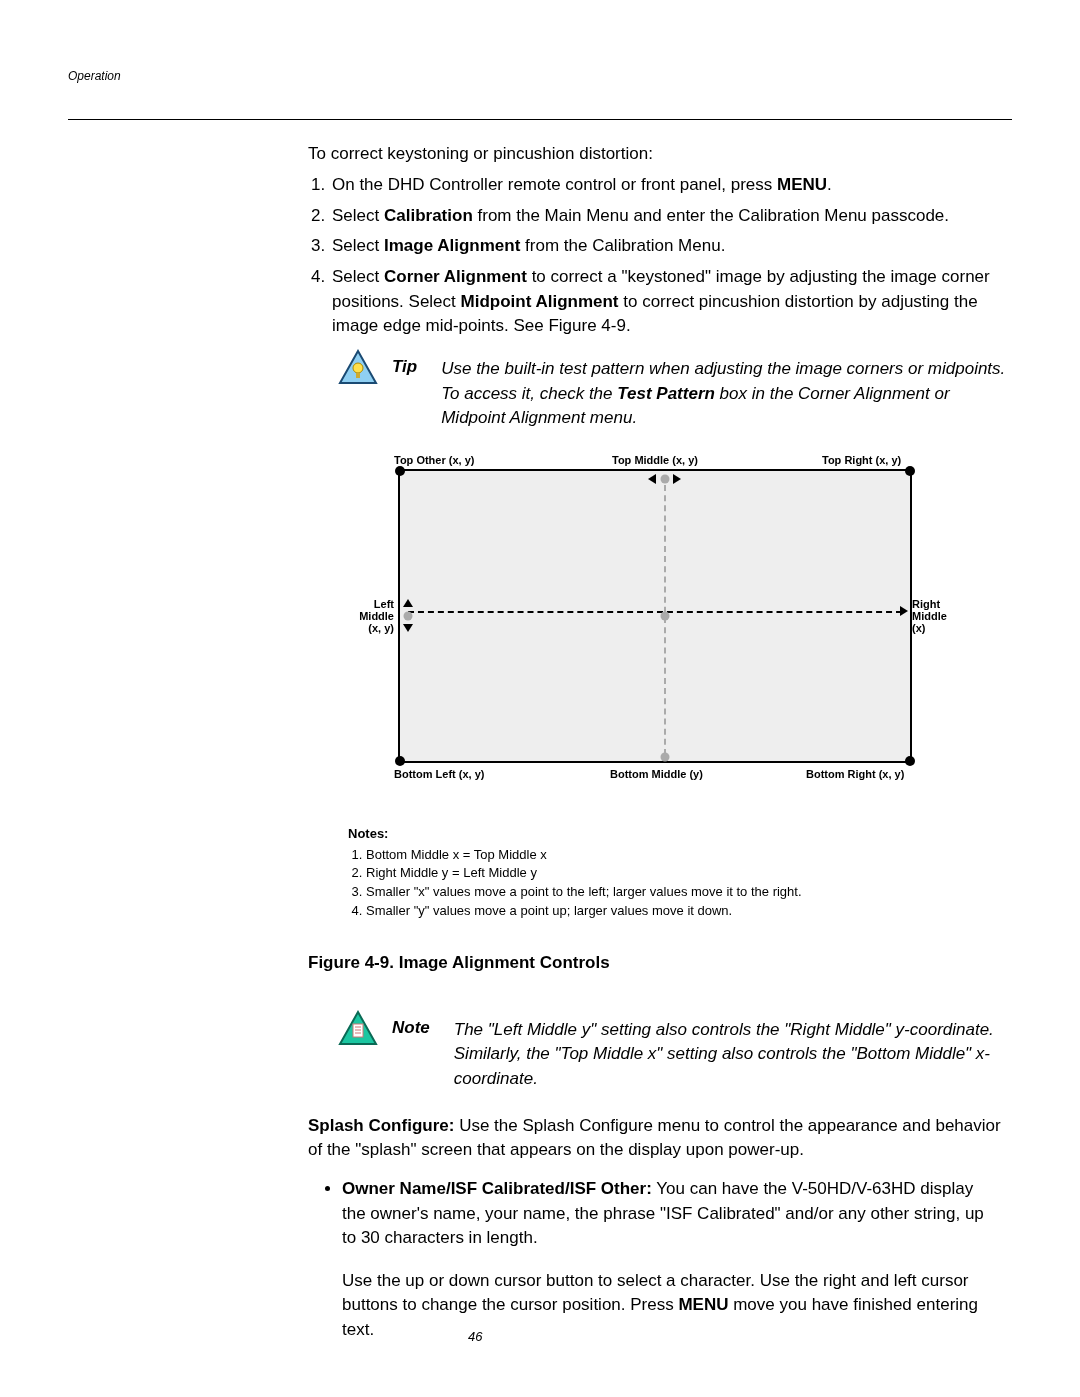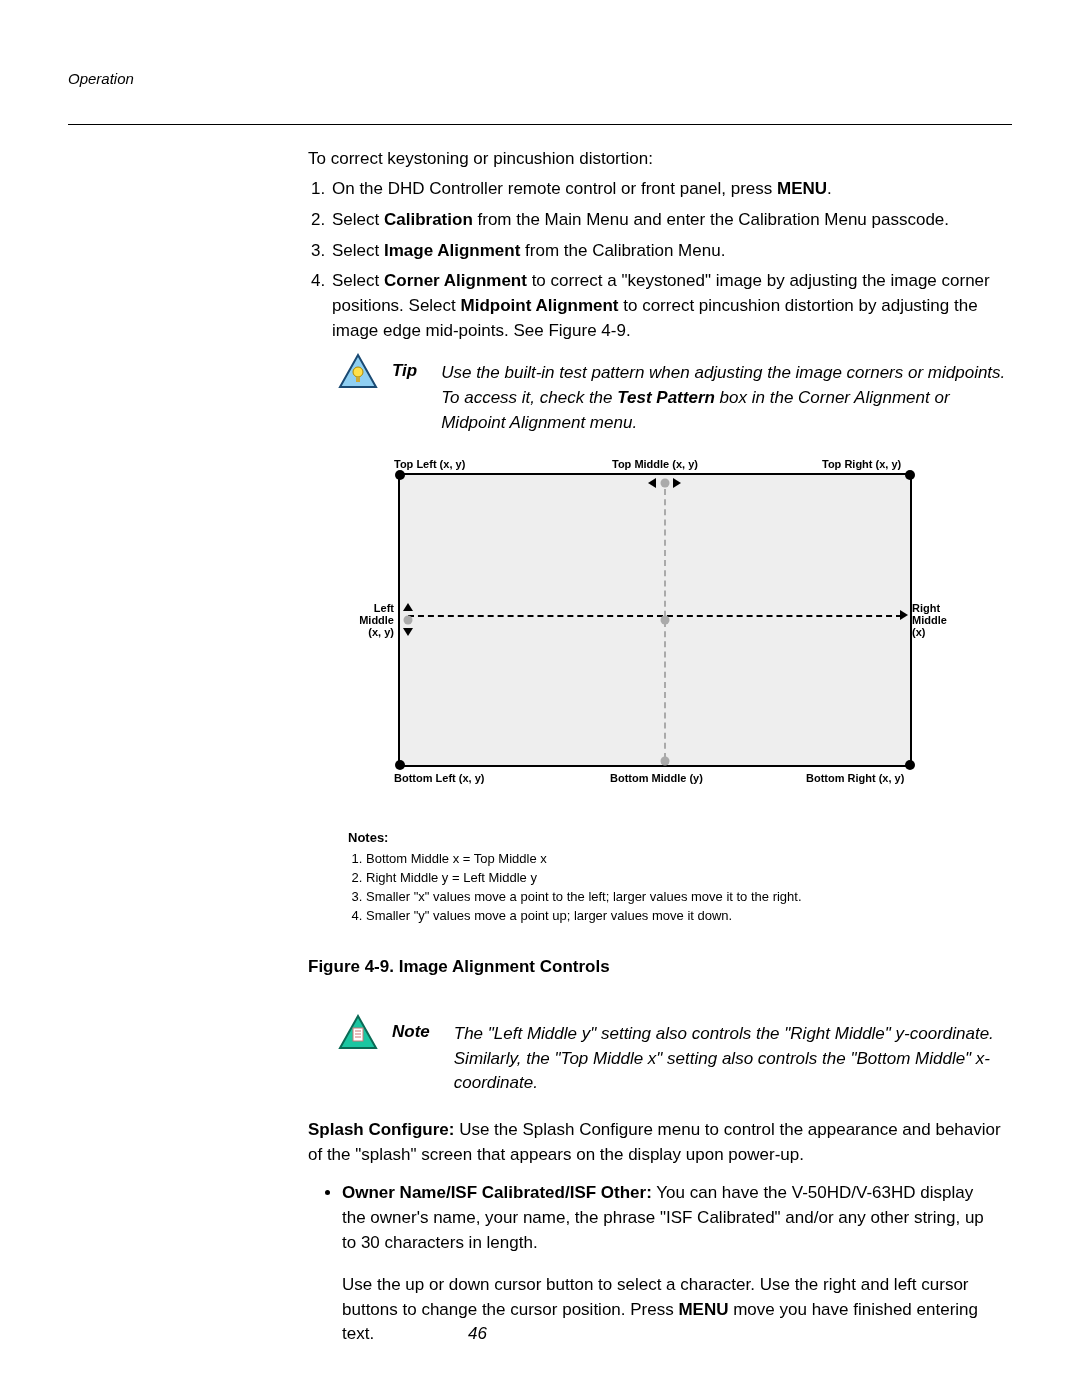--- a/index.html
+++ b/index.html
@@ -14,21 +14,21 @@
     color: #000;
     font-size: 17px;
     line-height: 1.45;
   }
   .page {
     padding: 68px 68px 40px 68px;
     box-sizing: border-box;
   }
   .section-header {
     font-style: italic;
-    font-size: 15px;
+    font-size: 12px;
     margin-bottom: 34px;
   }
   .divider {
     border: none;
     border-top: 1.5px solid #000;
     margin: 0 0 22px 0;
   }
   .content {
     margin-left: 240px;
   }
@@ -126,21 +126,21 @@
     list-style: disc;
     padding-left: 18px;
     margin: 8px 0;
   }
   ul.bullet li { margin: 4px 16px; }
   .footer {
     position: absolute;
     bottom: 50px;
     left: 68px; right: 74px;
     display: flex;
-    font-size: 17px;
+    font-size: 13px;
     font-style: italic;
   }
   .footer .pn { flex: 0 0 auto; margin-left: 400px; margin-right: 90px; }
   .footer .ft { flex: 1 1 auto; text-align: right; }
   b, strong { font-weight: bold; }
 </style>
 </head>
 <body>
 
 <div class="page">
@@ -174,21 +174,21 @@
         </svg>
       </span>
       <span class="tip-label">Tip</span>
       <span class="tip-text">
         <span>Use the built-in test pattern when adjusting the image corners or midpoints. To access it, check the </span><b>Test Pattern</b><span> box in the Corner Alignment or Midpoint Alignment menu.</span>
       </span>
     </div>
 
     <div class="diagram-wrap" style="height:360px;">
 
-      <div class="lbl" style="left:46px; top:0;">Top Left (x, y)</div>
+      <div class="lbl" style="left:46px; top:0;">Top Other (x, y)</div>
       <div class="lbl" style="left:264px; top:0;">Top Middle (x, y)</div>
       <div class="lbl" style="left:474px; top:0;">Top Right (x, y)</div>
 
       <div class="lbl" style="left:20px; top:144px; text-align:right; width:26px;">Left</div>
       <div class="lbl" style="left:8px; top:156px; text-align:right; width:38px;">Middle</div>
       <div class="lbl" style="left:14px; top:168px; text-align:right; width:32px;">(x, y)</div>
 
       <div class="lbl" style="left:564px; top:144px;">Right</div>
       <div class="lbl" style="left:564px; top:156px;">Middle</div>
       <div class="lbl" style="left:564px; top:168px;">(x)</div>

